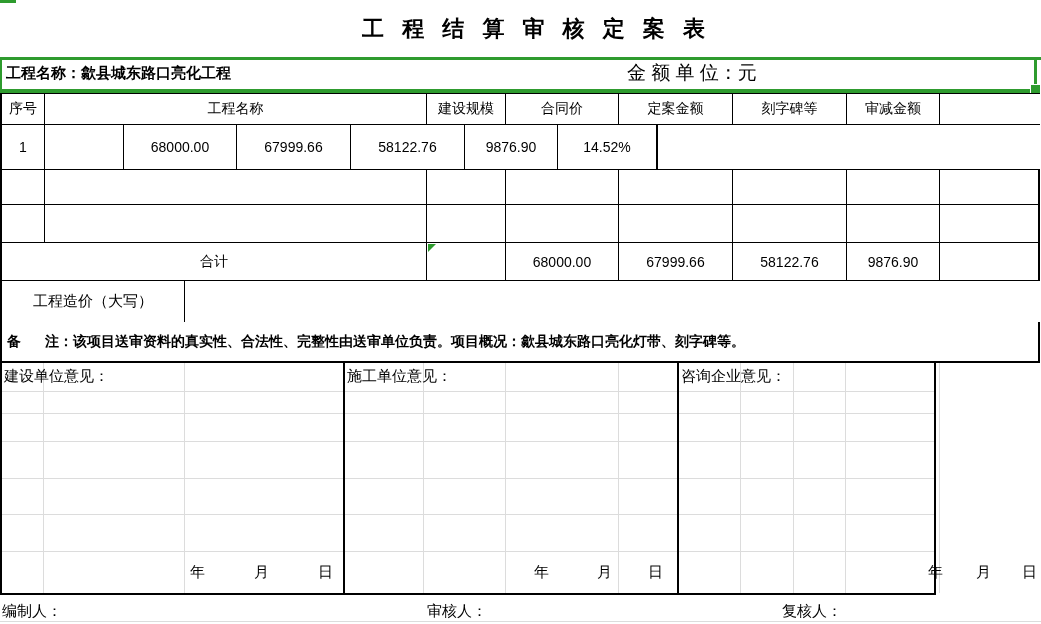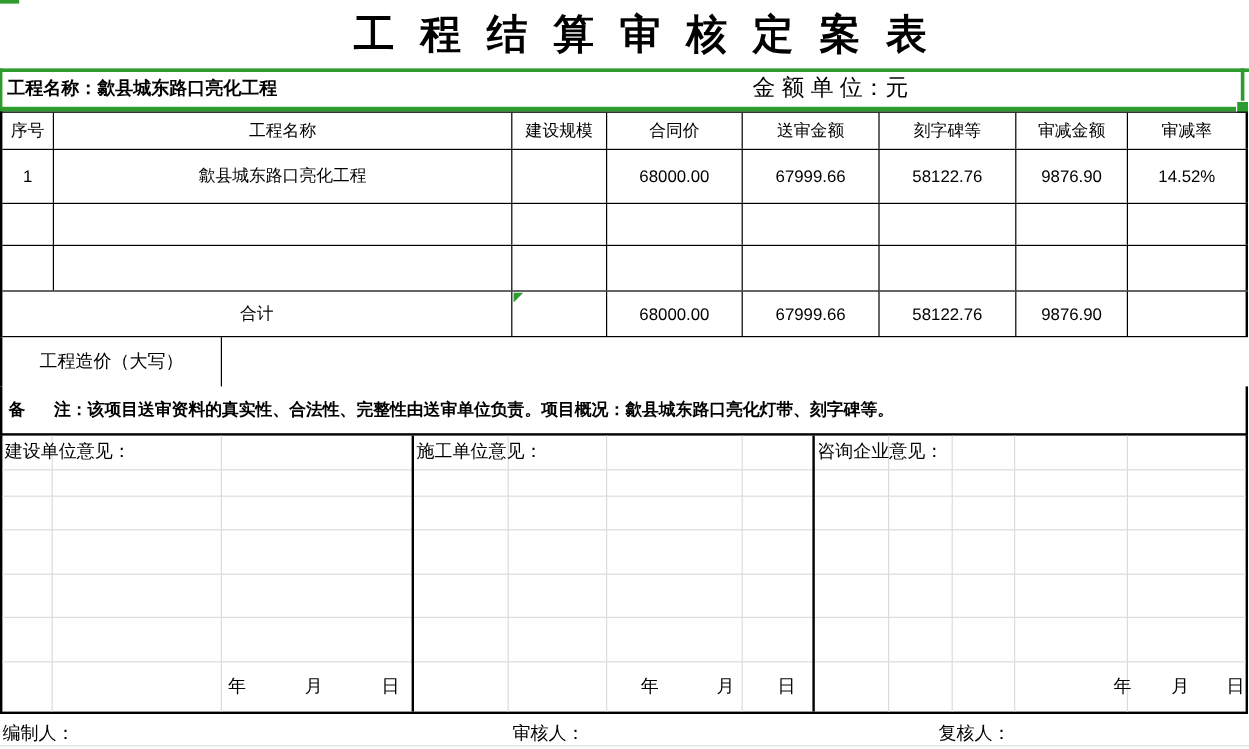--- a/index.html
+++ b/index.html
@@ -4,21 +4,21 @@
 <style>
   html,body{margin:0;padding:0;background:#fff;}
   #screen{
     position:relative;width:1041px;height:624px;background:#ffffff;
     font-family:"Liberation Sans","DejaVu Sans",sans-serif;color:#000;
     overflow:hidden;
   }
   .abs{position:absolute;}
   
   #title-band{left:0;top:0;width:1041px;height:57px;display:flex;align-items:center;justify-content:center;}
-  #title-band .t{font-size:34px;font-weight:bold;letter-spacing:6px;white-space:pre;margin-left:32px;}
+  #title-band .t{font-size:22px;font-weight:bold;letter-spacing:6px;white-space:pre;margin-left:32px;}
   
   .sel{background:#2e9b2e;}
   
   #info-band{left:0;top:57px;width:1041px;height:36px;}
   #project-name-cell{position:absolute;left:6px;top:0;height:32px;display:flex;align-items:center;font-size:15px;font-weight:bold;}
   #unit-cell{position:absolute;left:627px;top:0;height:32px;display:flex;align-items:center;font-size:19px;white-space:pre;}
   
   #main-table{left:0;top:93px;width:1040px;border-left:2px solid #000;border-top:1px solid #000;box-sizing:border-box;}
   .trow{display:flex;border-bottom:1px solid #000;box-sizing:border-box;}
   .cell{border-right:1px solid #000;box-sizing:border-box;display:flex;align-items:center;justify-content:center;font-size:14px;position:relative;}
@@ -30,21 +30,21 @@
   .tri{width:0;height:0;border-top:8px solid #2e9b2e;border-right:8px solid transparent;position:absolute;left:1px;top:1px;}
   
   #amount-band{left:0;top:281px;width:880px;height:41px;display:flex;border-left:2px solid #000;box-sizing:border-box;gap:12px;}
   #amount-band .lbl{width:183px;border-right:1px solid #000;box-sizing:border-box;display:flex;align-items:center;justify-content:center;font-size:15px;}
   #amount-band .val{flex:1;border-right:2px solid #000;box-sizing:border-box;display:flex;align-items:center;font-size:17px;font-weight:bold;padding-left:4px;}
   
   #remarks-band{left:0;top:322px;width:1040px;height:41px;border-left:2px solid #000;border-right:2px solid #000;border-bottom:2px solid #000;box-sizing:border-box;display:flex;align-items:center;font-size:14px;font-weight:bold;}
   #remarks-band .b1{margin-left:5px;}
   #remarks-band .b2{margin-left:24px;}
   
-  #opinion-band{left:0;top:363px;width:1040px;height:232px;border-left:2px solid #000;border-right:2px solid #000;border-bottom:2px solid #000;box-sizing:border-box;}
+  #opinion-band{left:0;top:363px;width:936px;height:232px;border-left:2px solid #000;border-right:2px solid #000;border-bottom:2px solid #000;box-sizing:border-box;}
   .gv{position:absolute;top:0;bottom:0;width:1px;background:#dcdcdc;}
   .gh{position:absolute;left:0;right:0;height:1px;background:#dcdcdc;}
   .secline{position:absolute;top:0;bottom:0;width:2px;background:#000;}
   .op-label{position:absolute;top:4px;font-size:15px;background:transparent;}
   .dt{position:absolute;top:200px;font-size:15px;}
   
   #footer-band{left:0;top:595px;width:1041px;height:29px;}
   .ft{position:absolute;top:7px;font-size:15px;}
 </style>
 </head>
@@ -67,28 +67,26 @@
   <div class="abs sel" style="left:1034px;top:57px;width:3px;height:27px;"></div>
   <div class="abs sel" style="left:0;top:57px;width:2px;height:36px;"></div>
   <div class="abs sel" style="left:1031px;top:85px;width:9px;height:9px;"></div>
 
   <div class="abs" id="main-table">
     <div class="trow rh32">
       <div class="cell c0">序号</div>
       <div class="cell c1">工程名称</div>
       <div class="cell c2">建设规模</div>
       <div class="cell c3">合同价</div>
-      <div class="cell c4">送审金额</div>
+      <div class="cell c4">定案金额</div>
       <div class="cell c5">刻字碑等</div>
       <div class="cell c6">审减金额</div>
-      <div class="cell c7 last">审减率</div>
     </div>
     <div class="trow rh45">
       <div class="cell c0">1</div>
-      <div class="cell c1">歙县城东路口亮化工程</div>
       <div class="cell c2"></div>
       <div class="cell c3">68000.00</div>
       <div class="cell c4">67999.66</div>
       <div class="cell c5">58122.76</div>
       <div class="cell c6">9876.90</div>
       <div class="cell c7 last">14.52%</div>
     </div>
     <div class="trow rh35">
       <div class="cell c0"></div>
       <div class="cell c1"></div>

